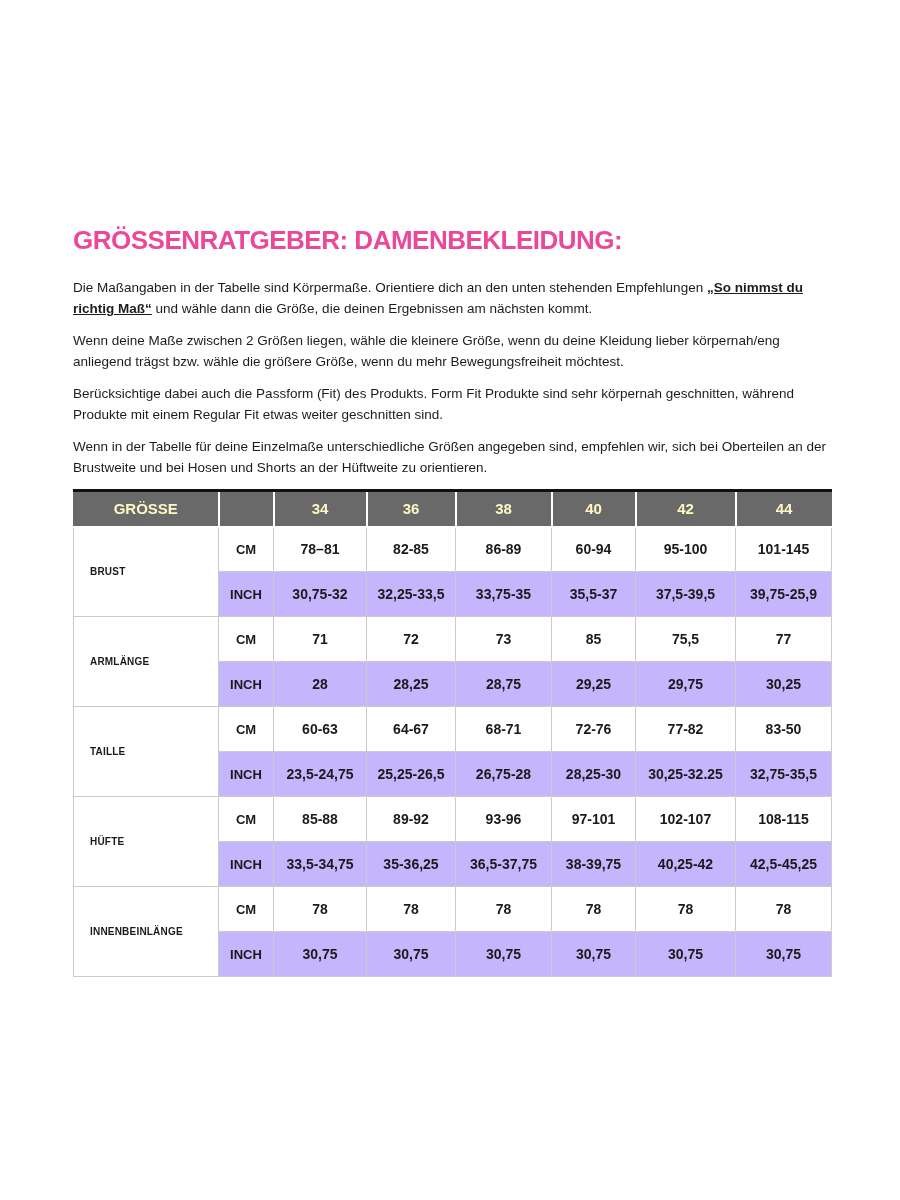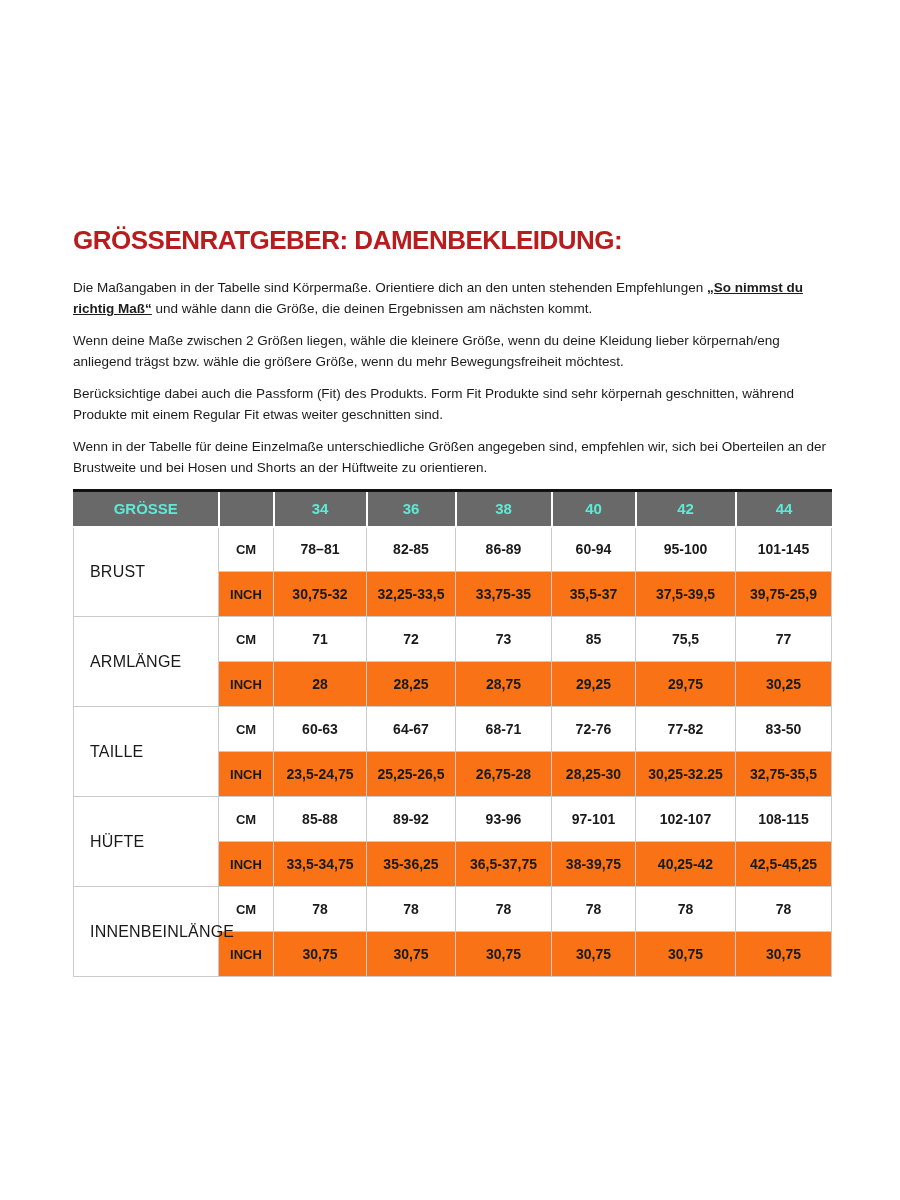--- a/index.html
+++ b/index.html
@@ -7,50 +7,50 @@
   body {
     width:900px; height:1200px; position:relative;
     font-family:"Liberation Sans", sans-serif;
     color:#1a1a1a;
   }
   .content {
     position:absolute; left:73px; top:225px; width:758px;
   }
   .page-title {
     font-size:26px; font-weight:700; letter-spacing:-0.5px;
-    color:#b91c1c; line-height:30px; margin-bottom:22px;
+    color:#ec4899; line-height:30px; margin-bottom:22px;
     font-family:"Liberation Sans", sans-serif;
   }
   p.intro-p {
     font-size:13.5px; line-height:21px; margin-bottom:11px; color:#1c1c1c;
   }
   a.measure-link {
     color:#1c1c1c; font-weight:700; text-decoration:underline; cursor:pointer;
   }
   table.size-table {
     border-collapse:collapse; table-layout:fixed; width:758px; margin-top:10px;
   }
   .size-table thead th {
-    background:#696969; color:#5eead4; font-weight:700; font-size:15px;
+    background:#696969; color:#fef9c3; font-weight:700; font-size:15px;
     height:36px; text-align:center; vertical-align:middle;
     border-top:3px solid #111; border-bottom:2px solid #fff;
     border-left:2px solid #fff;
   }
   .size-table thead th:first-child { border-left:1px solid #696969; }
   .size-table tbody td, .size-table tbody th {
     border:1px solid #cbcbcb; height:45px; vertical-align:middle;
     font-size:14px; color:#1a1a1a; background:#fff;
   }
   .size-table tbody th.row-label {
-    text-align:left; padding-left:16px; font-weight:400; font-size:16px;
+    text-align:left; padding-left:16px; font-weight:700; font-size:10px;
     letter-spacing:0.2px;
   }
   .size-table td.unit-cell { text-align:center; font-weight:700; font-size:13px; }
   .size-table td.value-cell { text-align:center;font-weight:bold; }
-  .size-table tr.inch-row td { background:#f97316; }
+  .size-table tr.inch-row td { background:#c4b5fd; }
 </style>
 </head>
 <body>
 
 <div class="content">
 
   <h1 class="page-title">GRÖSSENRATGEBER: DAMENBEKLEIDUNG:</h1>
 
   <p class="intro-p"><span>Die Maßangaben in der Tabelle sind Körpermaße. Orientiere dich an den unten stehenden Empfehlungen </span><a class="measure-link">„So nimmst du richtig Maß“</a><span> und wähle dann die Größe, die deinen Ergebnissen am nächsten kommt.</span></p>
 

